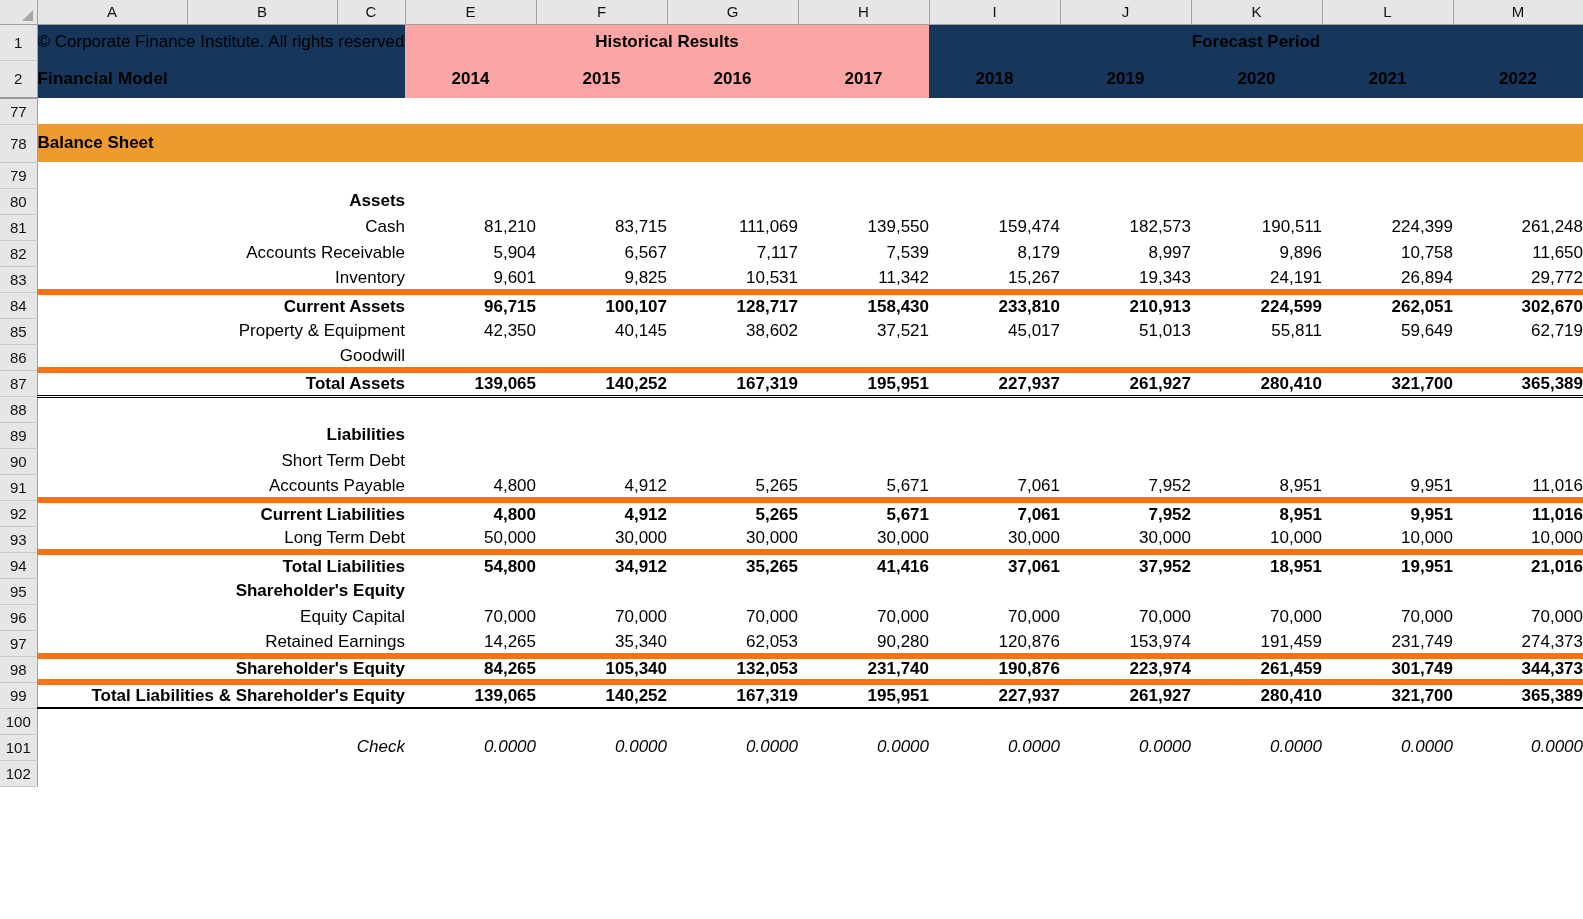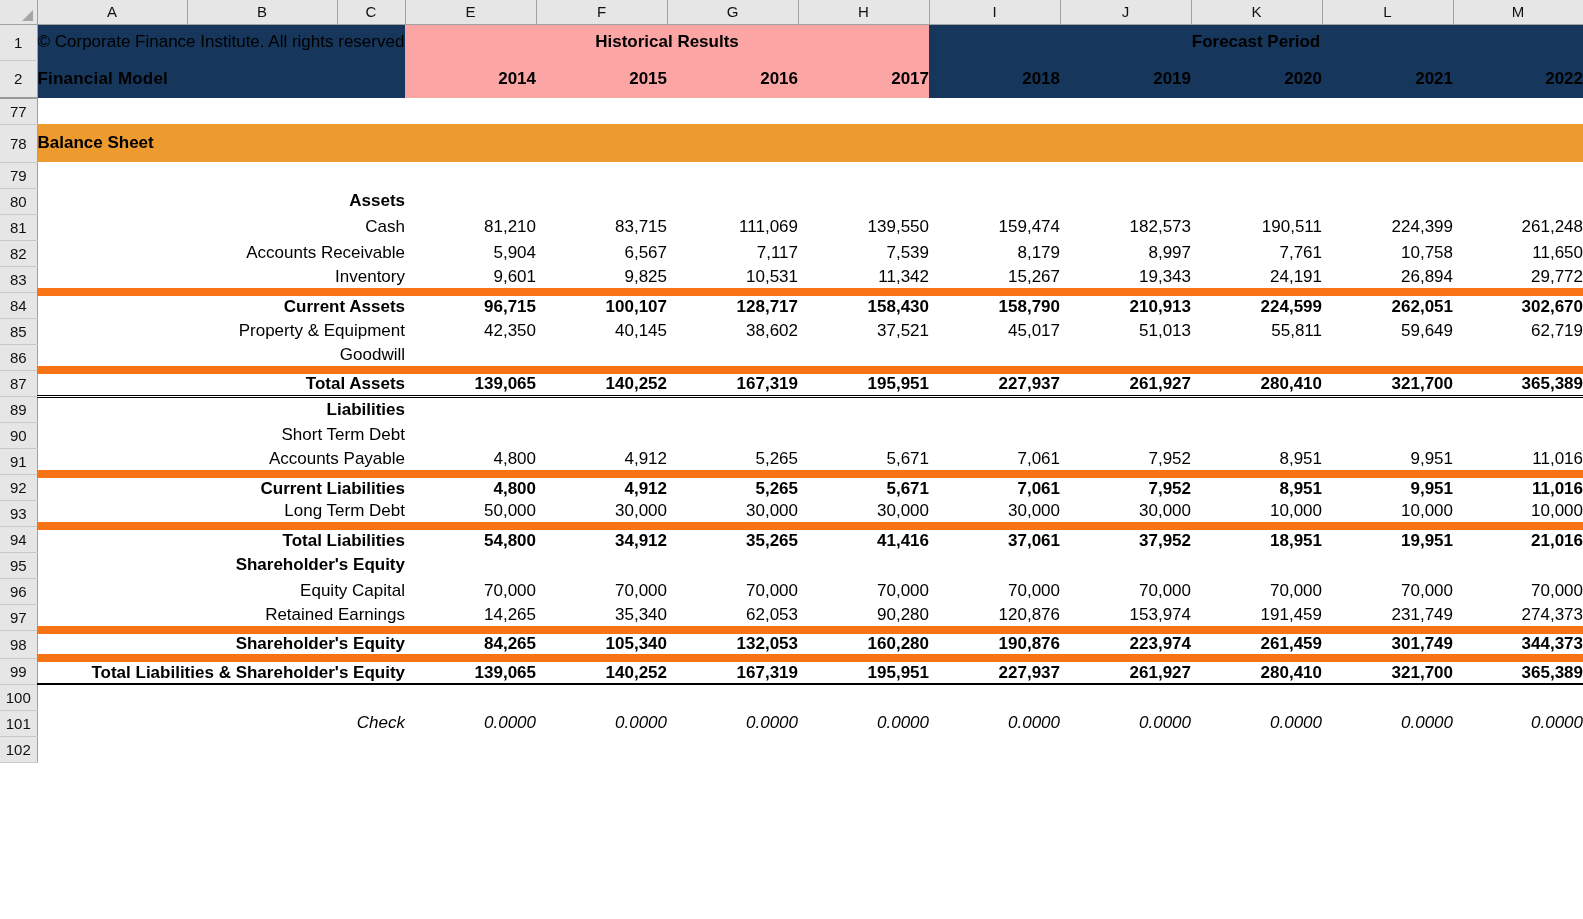--- a/index.html
+++ b/index.html
@@ -66,25 +66,25 @@
   .it { font-style: italic; margin-left: 12px; }
 
   
   .navy   { background:#16365C; color:#ffffff; }
   .teal   { background:#fca5a5; color:#ffffff; }
   .orange { background:#ED9A2F; color:#ffffff; }
 
   .title-copy { font-size: 13px; color:#ffffff; padding-left:8px; }
   .title-main { font-size: 25px; font-weight: bold; color:#ffffff; padding-left:8px; letter-spacing:.2px;}
   .band-label { font-size: 17px; font-weight:bold; color:#fff; text-align:center; }
-  .year       { font-size: 23px; font-weight:bold; color:#fff; text-align:right; padding-right:8px;}
+  .year       { font-size: 23px; font-weight:bold; color:#fff; text-align:center; padding-right:8px;}
   .sect-title { font-size: 22px; font-weight:bold; color:#fff; padding-left:14px; }
 
   
-  .top-rule    { border-top: 8px solid #f97316; }
+  .top-rule    { border-top: 6px solid #f97316; }
   .bot-rule    { border-bottom: 2px solid #000; }
   .dbl-bottom  { border-bottom: 3px double #000; }
 
   .r-h1 { height: 36px; }
   .r-h2 { height: 38px; }
   .r-std { height: 26px; }
   .r-sect { height: 38px; }
 </style>
 </head>
 <body>
@@ -192,21 +192,21 @@
 
   <tr class="r-std">
     <td class="rowhead">82</td>
     <td class="c lbl" colspan="3">Accounts Receivable</td>
     <td class="c num">5,904</td>
     <td class="c num">6,567</td>
     <td class="c num">7,117</td>
     <td class="c num">7,539</td>
     <td class="c num">8,179</td>
     <td class="c num">8,997</td>
-    <td class="c num">7,761</td>
+    <td class="c num">9,896</td>
     <td class="c num">10,758</td>
     <td class="c num">11,650</td>
   </tr>
 
   <tr class="r-std">
     <td class="rowhead">83</td>
     <td class="c lbl" colspan="3">Inventory</td>
     <td class="c num">9,601</td>
     <td class="c num">9,825</td>
     <td class="c num">10,531</td>
@@ -218,21 +218,21 @@
     <td class="c num">29,772</td>
   </tr>
 
   <tr class="r-std">
     <td class="rowhead">84</td>
     <td class="c lbl b top-rule" colspan="3">Current Assets</td>
     <td class="c num b top-rule">96,715</td>
     <td class="c num b top-rule">100,107</td>
     <td class="c num b top-rule">128,717</td>
     <td class="c num b top-rule">158,430</td>
-    <td class="c num b top-rule">158,790</td>
+    <td class="c num b top-rule">233,810</td>
     <td class="c num b top-rule">210,913</td>
     <td class="c num b top-rule">224,599</td>
     <td class="c num b top-rule">262,051</td>
     <td class="c num b top-rule">302,670</td>
   </tr>
 
   <tr class="r-std">
     <td class="rowhead">85</td>
     <td class="c lbl" colspan="3">Property &amp; Equipment</td>
     <td class="c num">42,350</td>
@@ -267,20 +267,24 @@
     <td class="c num b top-rule dbl-bottom">140,252</td>
     <td class="c num b top-rule dbl-bottom">167,319</td>
     <td class="c num b top-rule dbl-bottom">195,951</td>
     <td class="c num b top-rule dbl-bottom">227,937</td>
     <td class="c num b top-rule dbl-bottom">261,927</td>
     <td class="c num b top-rule dbl-bottom">280,410</td>
     <td class="c num b top-rule dbl-bottom">321,700</td>
     <td class="c num b top-rule dbl-bottom">365,389</td>
   </tr>
 
+  <tr class="r-std">
+    <td class="rowhead">88</td>
+    <td class="c" colspan="12"></td>
+  </tr>
 
   <tr class="r-std">
     <td class="rowhead">89</td>
     <td class="c lbl b" colspan="3">Liabilities</td>
     <td class="c num"></td>
           <td class="c num"></td>
     <td class="c num"></td>
           <td class="c num"></td>
     <td class="c num"></td>
           <td class="c num"></td>
@@ -400,21 +404,21 @@
     <td class="c num">231,749</td>
     <td class="c num">274,373</td>
   </tr>
 
   <tr class="r-std">
     <td class="rowhead">98</td>
     <td class="c lbl b top-rule" colspan="3">Shareholder's Equity</td>
     <td class="c num b top-rule">84,265</td>
     <td class="c num b top-rule">105,340</td>
     <td class="c num b top-rule">132,053</td>
-    <td class="c num b top-rule">160,280</td>
+    <td class="c num b top-rule">231,740</td>
     <td class="c num b top-rule">190,876</td>
     <td class="c num b top-rule">223,974</td>
     <td class="c num b top-rule">261,459</td>
     <td class="c num b top-rule">301,749</td>
     <td class="c num b top-rule">344,373</td>
   </tr>
 
   <tr class="r-std">
     <td class="rowhead">99</td>
     <td class="c lbl b top-rule bot-rule" colspan="3">Total Liabilities &amp; Shareholder's Equity</td>

